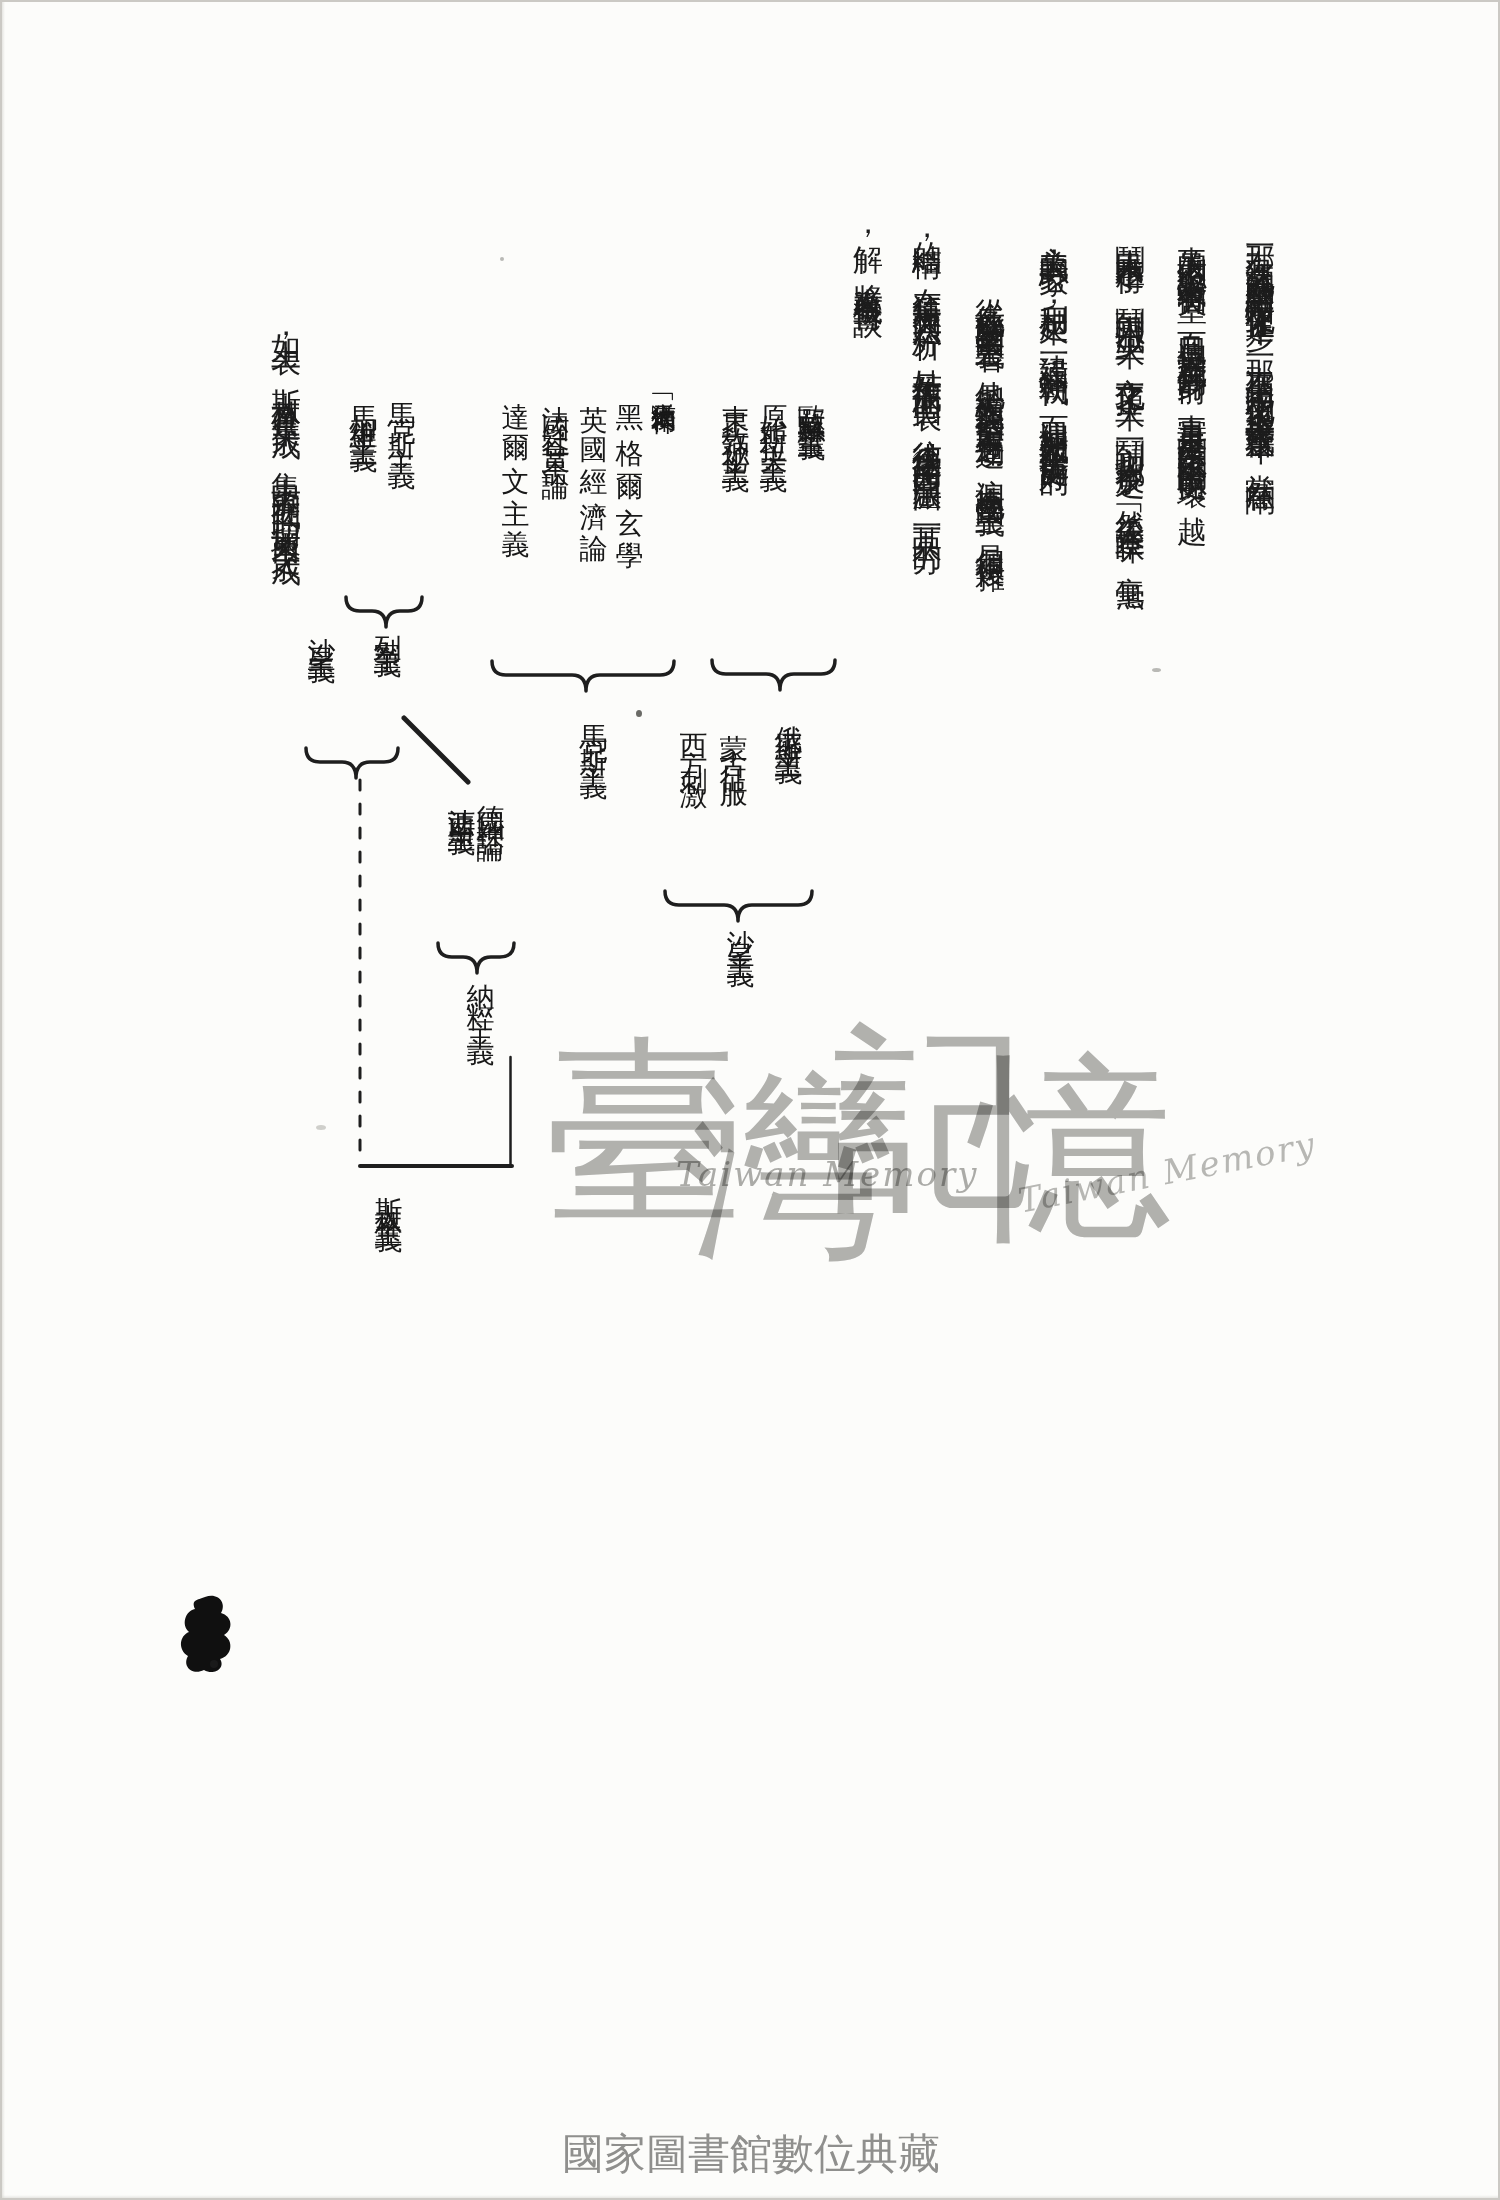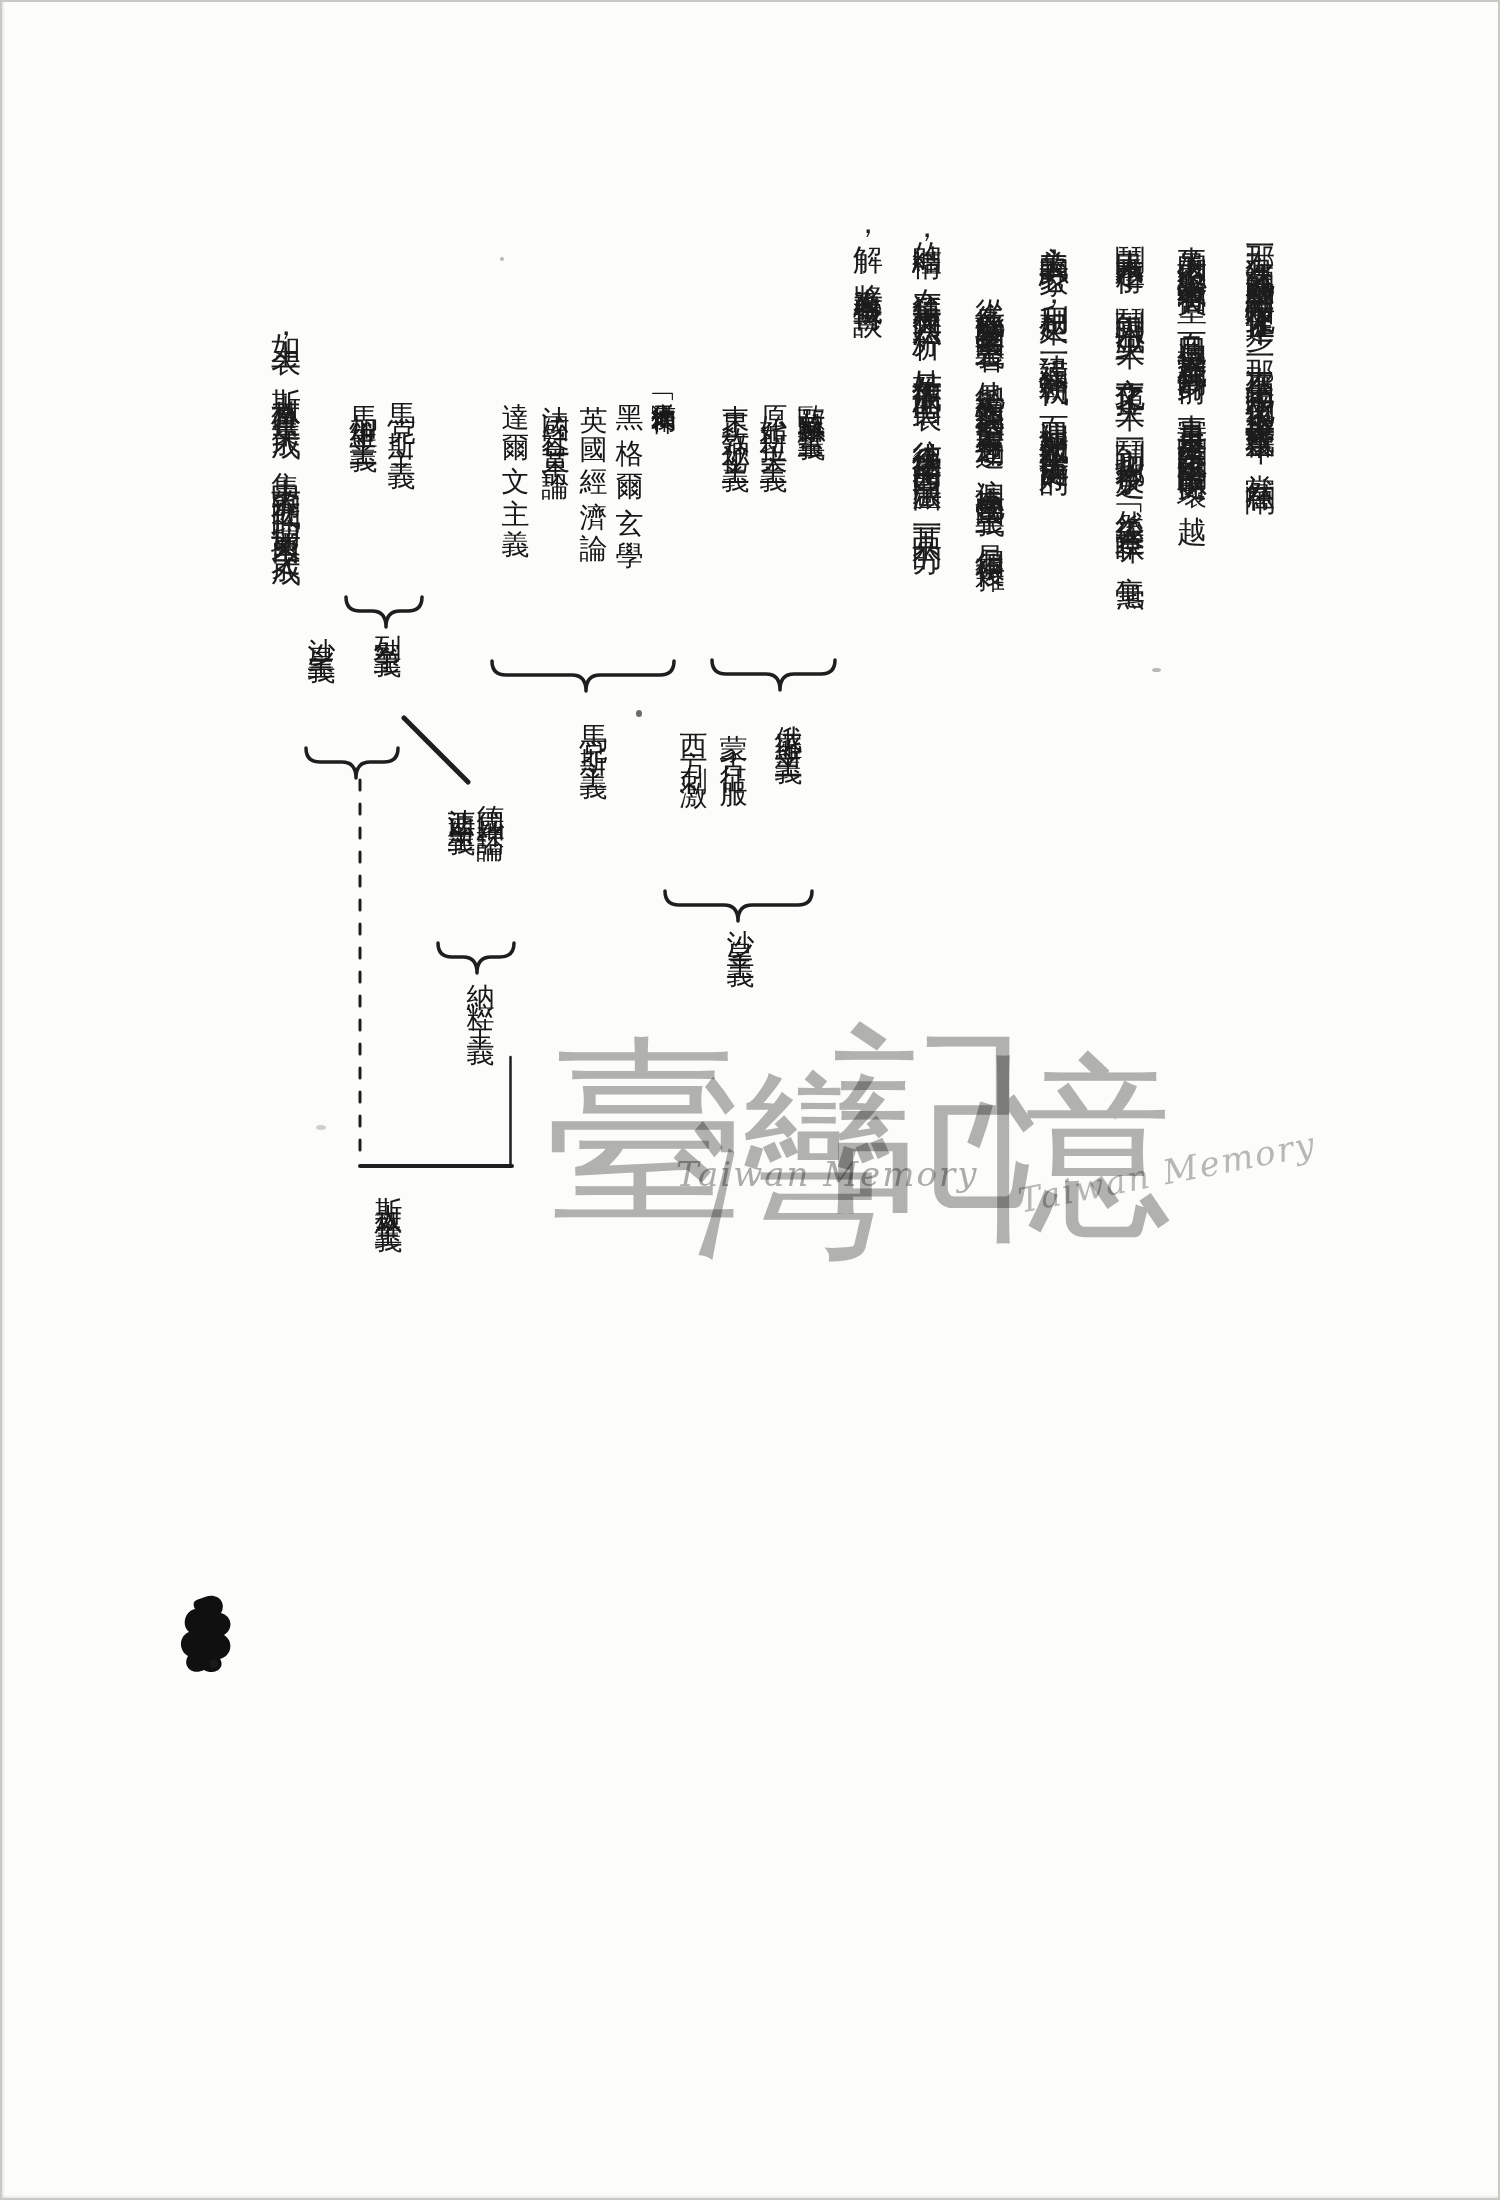--- a/index.html
+++ b/index.html
@@ -134,20 +134,21 @@
   <div class="v dg l-marxism-b">馬克斯主義</div>
   <div class="v dg l-marxism-c">馬克斯主義</div>
   <div class="v dg l-machiavelli">馬加維里主義</div>
   <div class="v dg l-leninism">列寧主義</div>
   <div class="v dg l-tsarism-b">沙皇主義</div>
   <div class="v dg l-german-myth">德國神話論</div>
   <div class="v dg l-fascism">法西斯主義</div>
   <div class="v dg l-nazism">納粹主義</div>
   <div class="v dg l-stalinism">斯太林主義</div>
 
+  <div class="footer-caption">國家圖書館數位典藏</div>
 
   <div class="speck" id="sp1"></div>
   <div class="speck" id="sp2"></div>
   <div class="speck" id="sp3"></div>
   <div class="speck" id="sp4"></div>
 
   <div class="edge-left"></div>
   <div class="edge-bottom"></div>
   <div class="frame"></div>
 </div>

